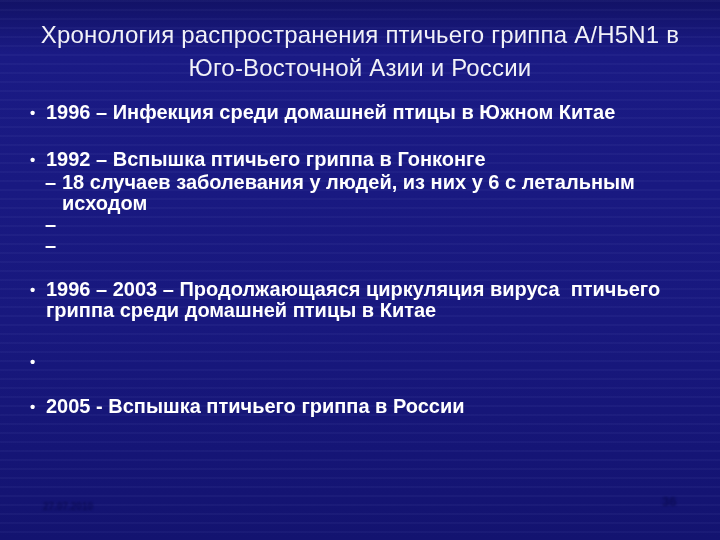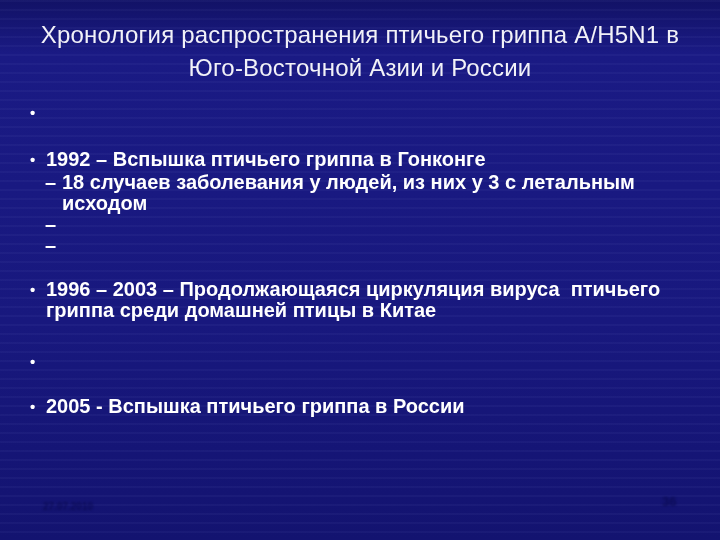--- a/index.html
+++ b/index.html
@@ -82,30 +82,31 @@
 
 <div class="slide">
 
   <div class="title">Хронология распространения птичьего гриппа А/H5N1 в
 Юго-Восточной Азии и России</div>
 
   <div class="content">
 
     <div class="item l1 mb26">
       <span class="marker">•</span>
+      <span class="text">1996 – Инфекция среди домашней птицы в Южном Китае</span>
     </div>
 
     <div class="item l1 mb2">
       <span class="marker">•</span>
       <span class="text">1992 – Вспышка птичьего гриппа в Гонконге</span>
     </div>
 
     <div class="item l2">
       <span class="marker">–</span>
-      <span class="text">18 случаев заболевания у людей, из них у 3 с летальным
+      <span class="text">18 случаев заболевания у людей, из них у 6 с летальным
 исходом</span>
     </div>
 
     <div class="item l2">
       <span class="marker">–</span>
     </div>
 
     <div class="item l2 mb23">
       <span class="marker">–</span>
     </div>

